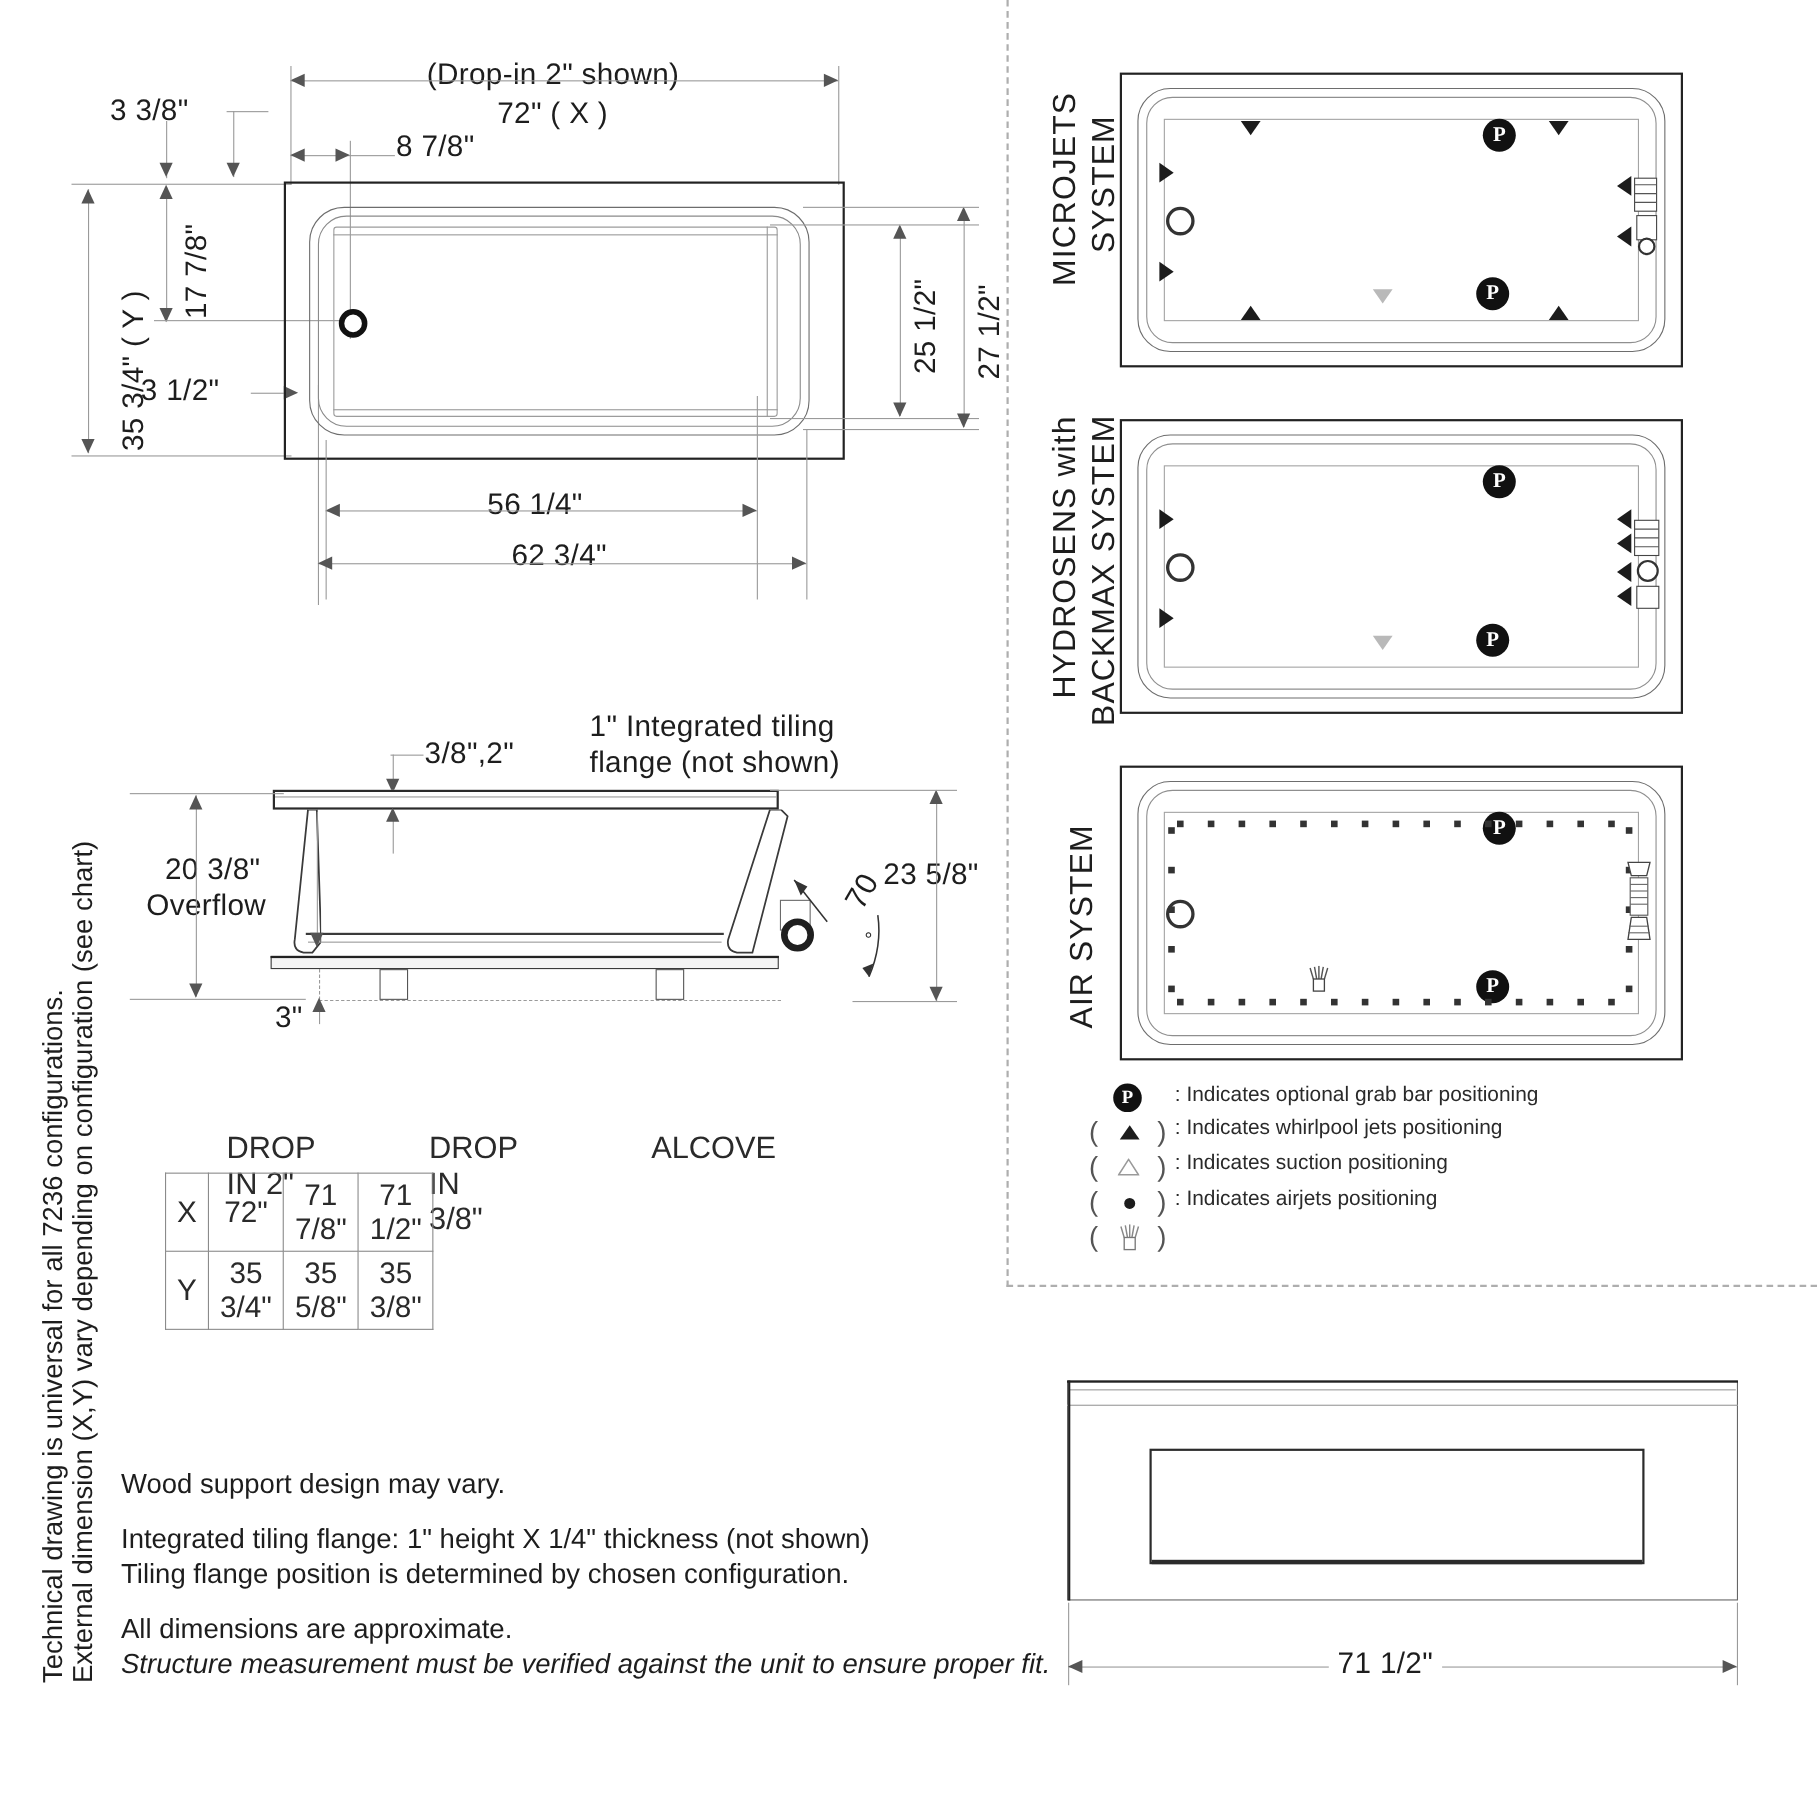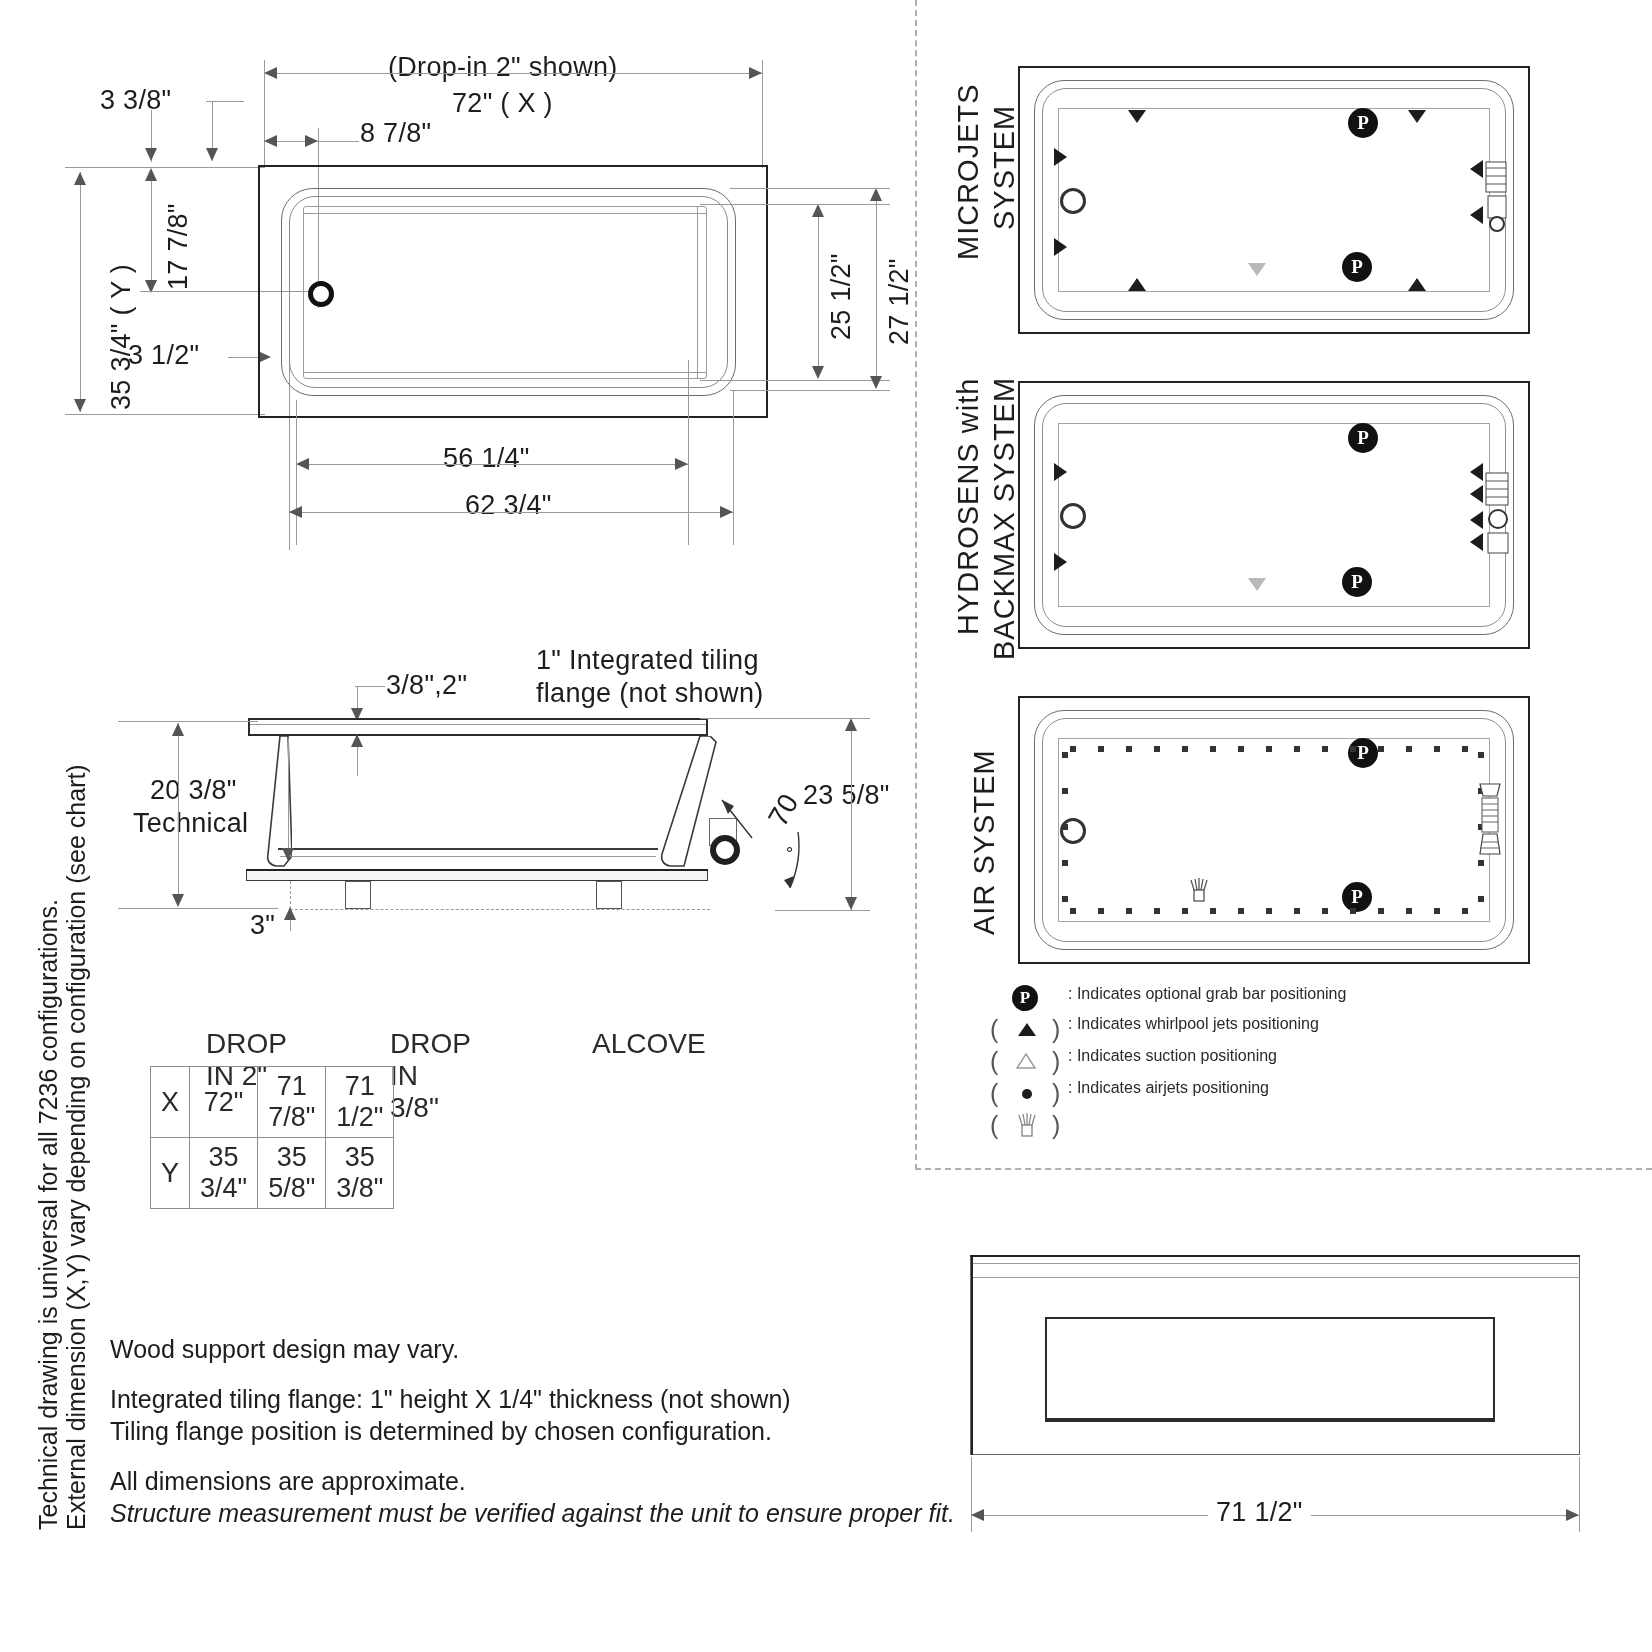--- a/index.html
+++ b/index.html
@@ -36,21 +36,21 @@
   .dot{position:absolute;width:7px;height:7px;border-radius:50%;background:#1c1c1c;}
   .sq{position:absolute;width:6px;height:6px;background:#333;}
   .drain{position:absolute;border-radius:50%;border:5px solid #111;box-sizing:border-box;background:#fff;}
   .drain2{position:absolute;border-radius:50%;border:3px solid #333;box-sizing:border-box;background:#fff;}
   .divider-v{position:absolute;border-left:2px dashed #aeaeae;}
   .divider-h{position:absolute;border-top:2px dashed #aeaeae;}
   
   table.dimtable{position:absolute;border-collapse:collapse;font-size:27px;}
   table.dimtable td{border:1px solid #8b8b8b;padding:4px 10px;text-align:center;color:#2a2a2a;}
   .thead{position:absolute;font-size:28px;color:#2a2a2a;}
-  .legend-row{position:absolute;font-size:16px;color:#2a2a2a;white-space:pre;}
+  .legend-row{position:absolute;font-size:19px;color:#2a2a2a;white-space:pre;}
   .lparen{position:absolute;font-size:25px;color:#555;}
 </style>
 </head>
 <body>
 
 <div id="root">
 
   <div class="divider-v" style="left:915px;top:0;height:1170px;"></div>
   <div class="divider-h" style="left:915px;top:1168px;width:737px;"></div>
 
@@ -178,21 +178,21 @@
     <div class="abs txt dimtxt vrot" style="left:762px;top:196px;transform:rotate(-60deg);font-size:28px;">70</div>
     <div class="abs txt" style="left:786px;top:224px;font-size:18px;">°</div>
     <svg class="abs" style="left:690px;top:150px;width:130px;height:140px;">
       <path d="M32,30 L62,68" stroke="#333" stroke-width="1.4" fill="none"></path>
       <polygon points="32,30 44,36 38,44" fill="#333"></polygon>
       <path d="M108,62 Q112,90 100,118" stroke="#333" stroke-width="1.4" fill="none"></path>
       <polygon points="100,118 104,106 94,110" fill="#333"></polygon>
     </svg>
 
     <div class="abs txt dimtxt" style="left:150px;top:155px;">20 3/8"</div>
-    <div class="abs txt dimtxt" style="left:133px;top:188px;">Technical</div>
+    <div class="abs txt dimtxt" style="left:133px;top:188px;">Overflow</div>
     <div class="vl-thin" style="left:178px;top:103px;height:183px;"></div>
     <div class="arw arw-u" style="left:172px;top:103px;"></div>
     <div class="arw arw-d" style="left:172px;top:274px;"></div>
     <div class="hl-thin" style="left:118px;top:101px;width:140px;"></div>
     <div class="hl-thin" style="left:118px;top:288px;width:160px;"></div>
 
     <div class="vl-thin" style="left:288px;top:118px;height:120px;"></div>
     <div class="arw arw-d" style="left:282px;top:228px;"></div>
     <div class="vl-thin" style="left:357px;top:116px;height:40px;"></div>
     <div class="arw arw-u" style="left:351px;top:114px;"></div>

